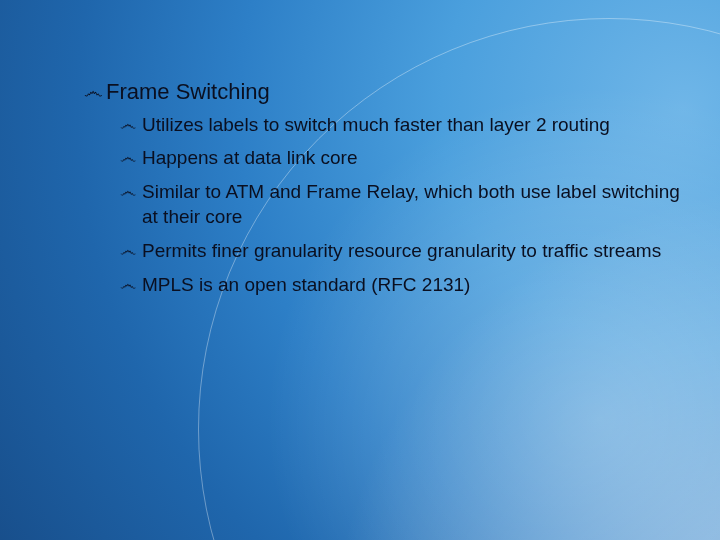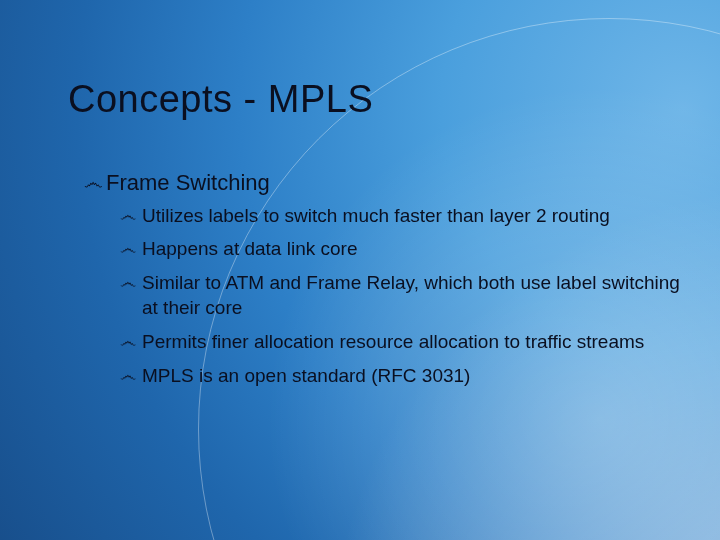--- a/index.html
+++ b/index.html
@@ -90,21 +90,20 @@
   }
 </style>
 </head>
 <body>
 
 <div class="slide">
   <div class="arc-highlight"></div>
   <div class="arc-line"></div>
 
   <div class="content">
-    <h1 class="title">Concepts - MPLS</h1>
 
     <div class="level1">
       <div class="line">
         <span class="bullet-icon">෴</span>
         <span class="bullet-text">Frame Switching</span>
       </div>
 
       <div class="level2">
         <div class="line">
           <span class="bullet-icon">෴</span>
@@ -113,22 +112,22 @@
         <div class="line">
           <span class="bullet-icon">෴</span>
           <span class="bullet-text">Happens at data link core</span>
         </div>
         <div class="line">
           <span class="bullet-icon">෴</span>
           <span class="bullet-text">Similar to ATM and Frame Relay, which both use label switching at their core</span>
         </div>
         <div class="line">
           <span class="bullet-icon">෴</span>
-          <span class="bullet-text">Permits finer allocation resource allocation to traffic streams</span>
+          <span class="bullet-text">Permits finer granularity resource granularity to traffic streams</span>
         </div>
         <div class="line">
           <span class="bullet-icon">෴</span>
-          <span class="bullet-text">MPLS is an open standard (RFC 3031)</span>
+          <span class="bullet-text">MPLS is an open standard (RFC 2131)</span>
         </div>
       </div>
     </div>
   </div>
 </div>
 
 </body></html>

